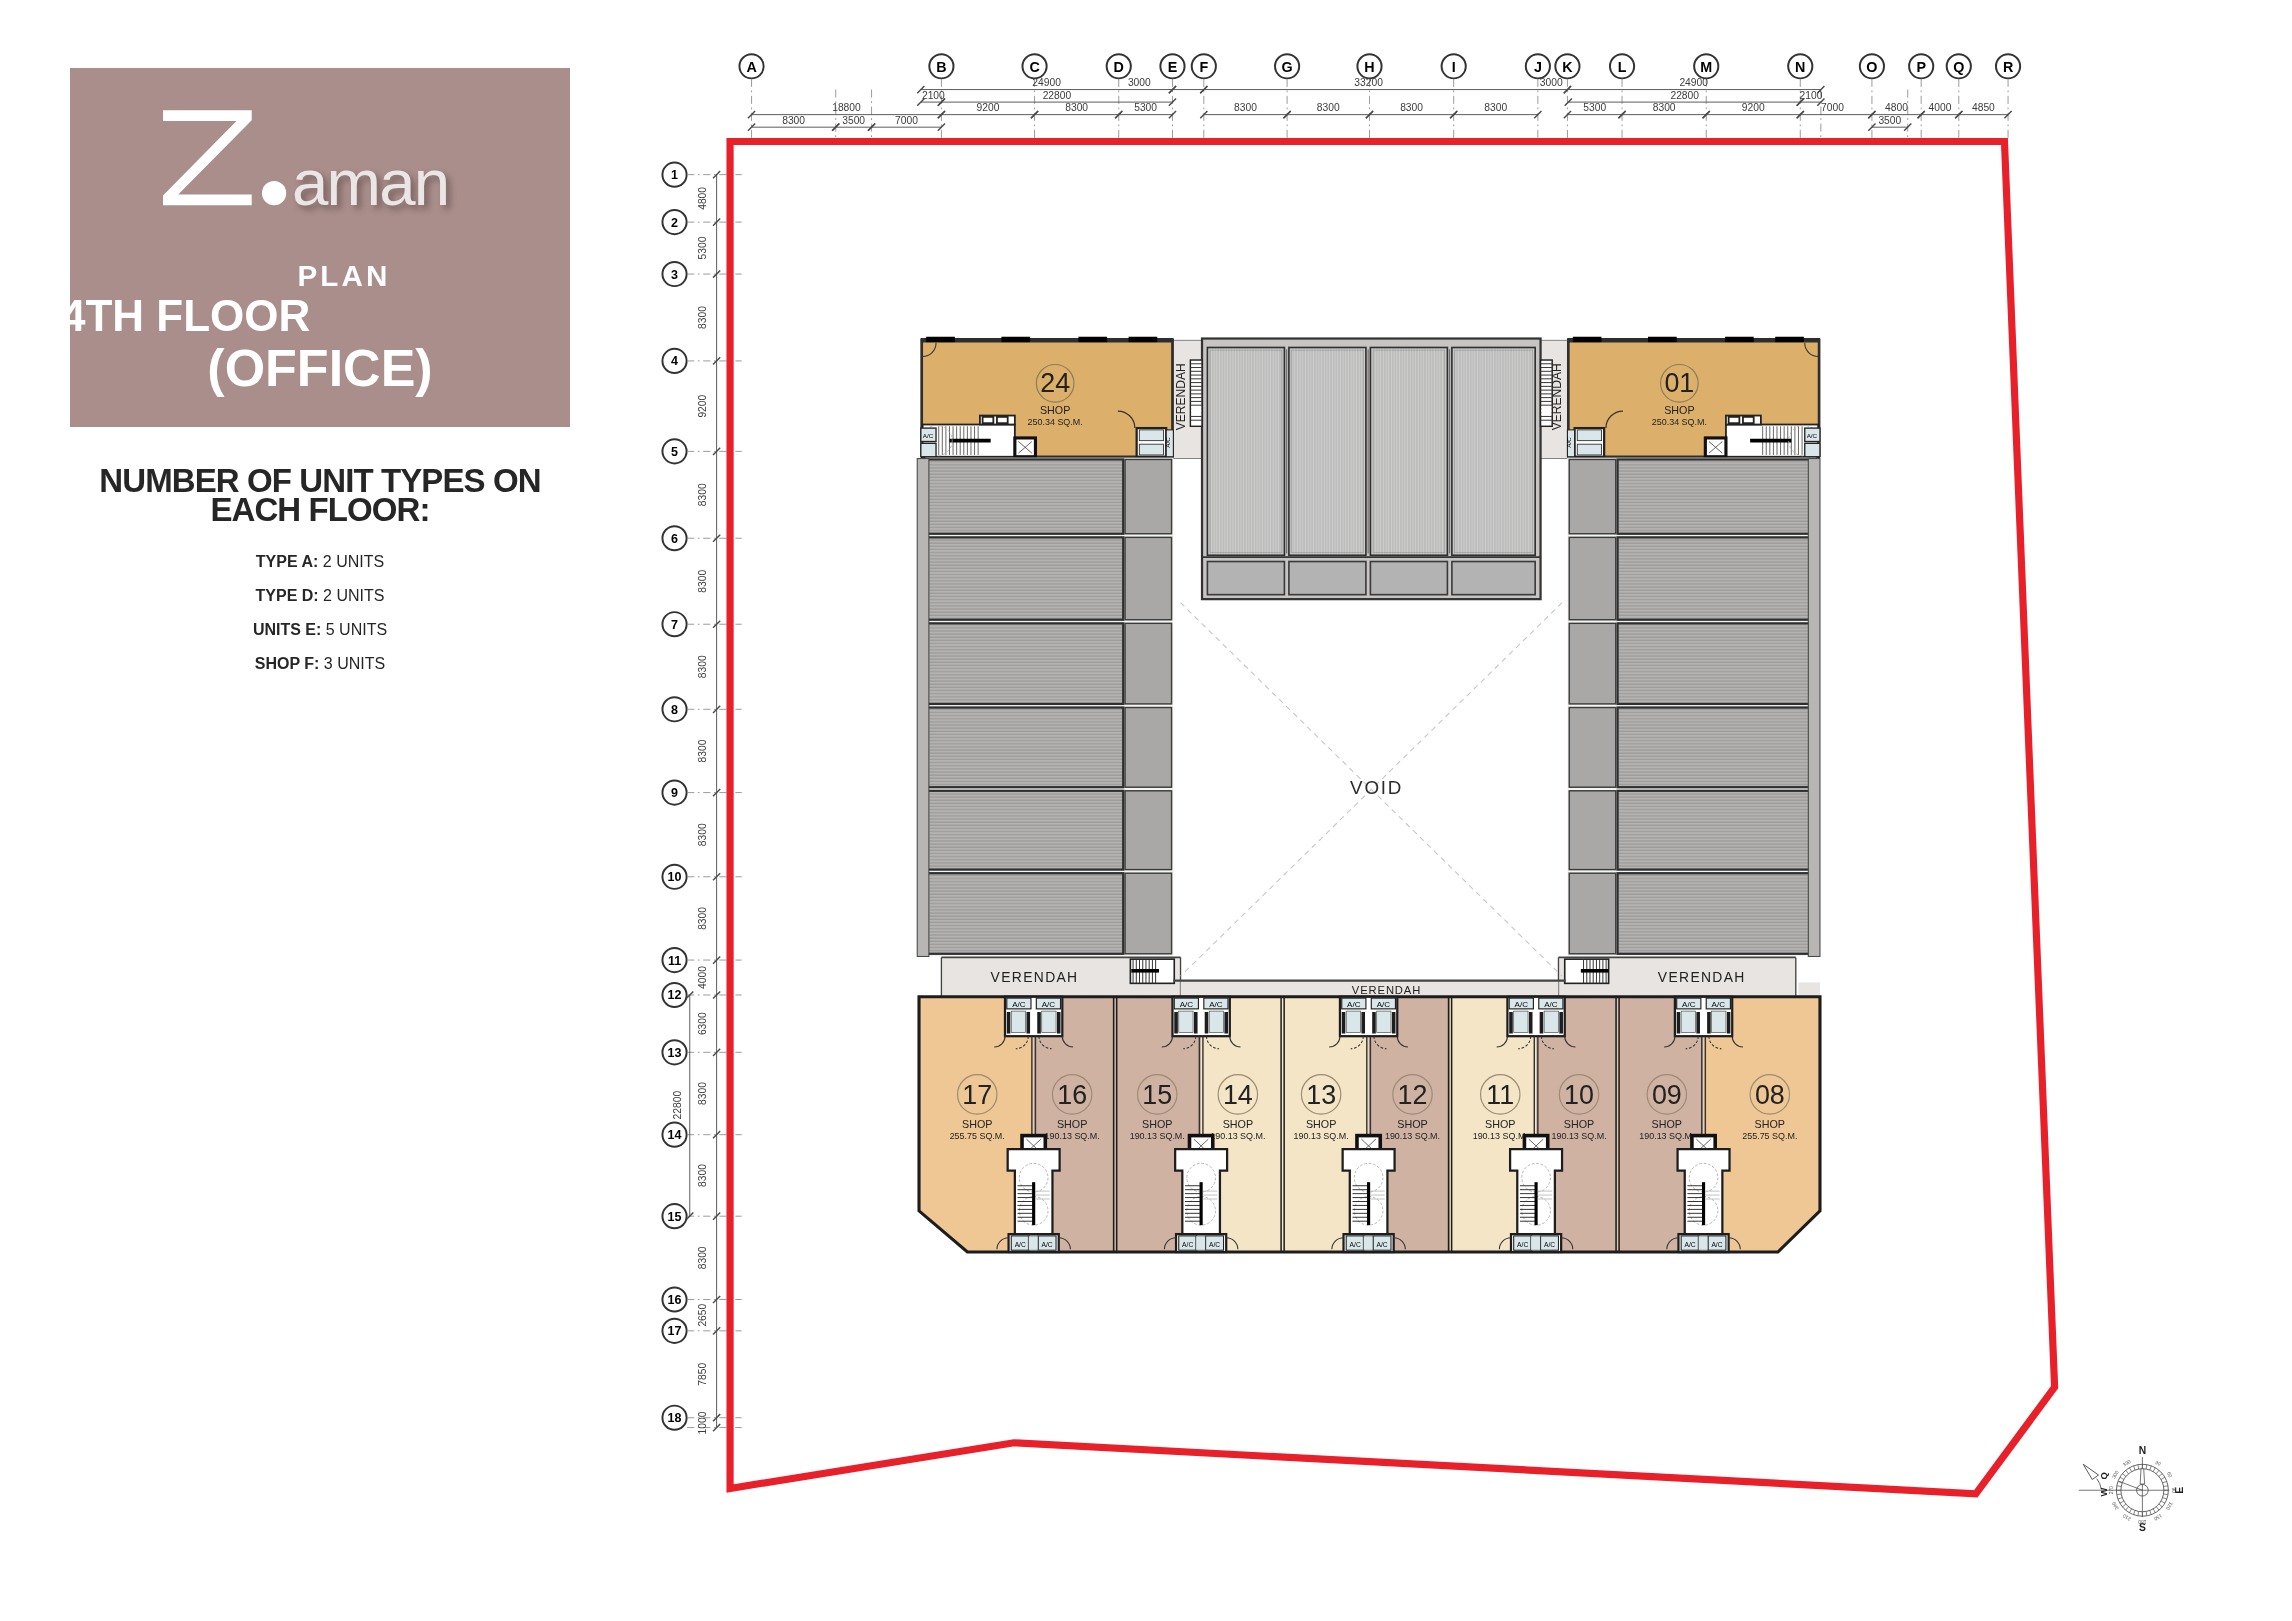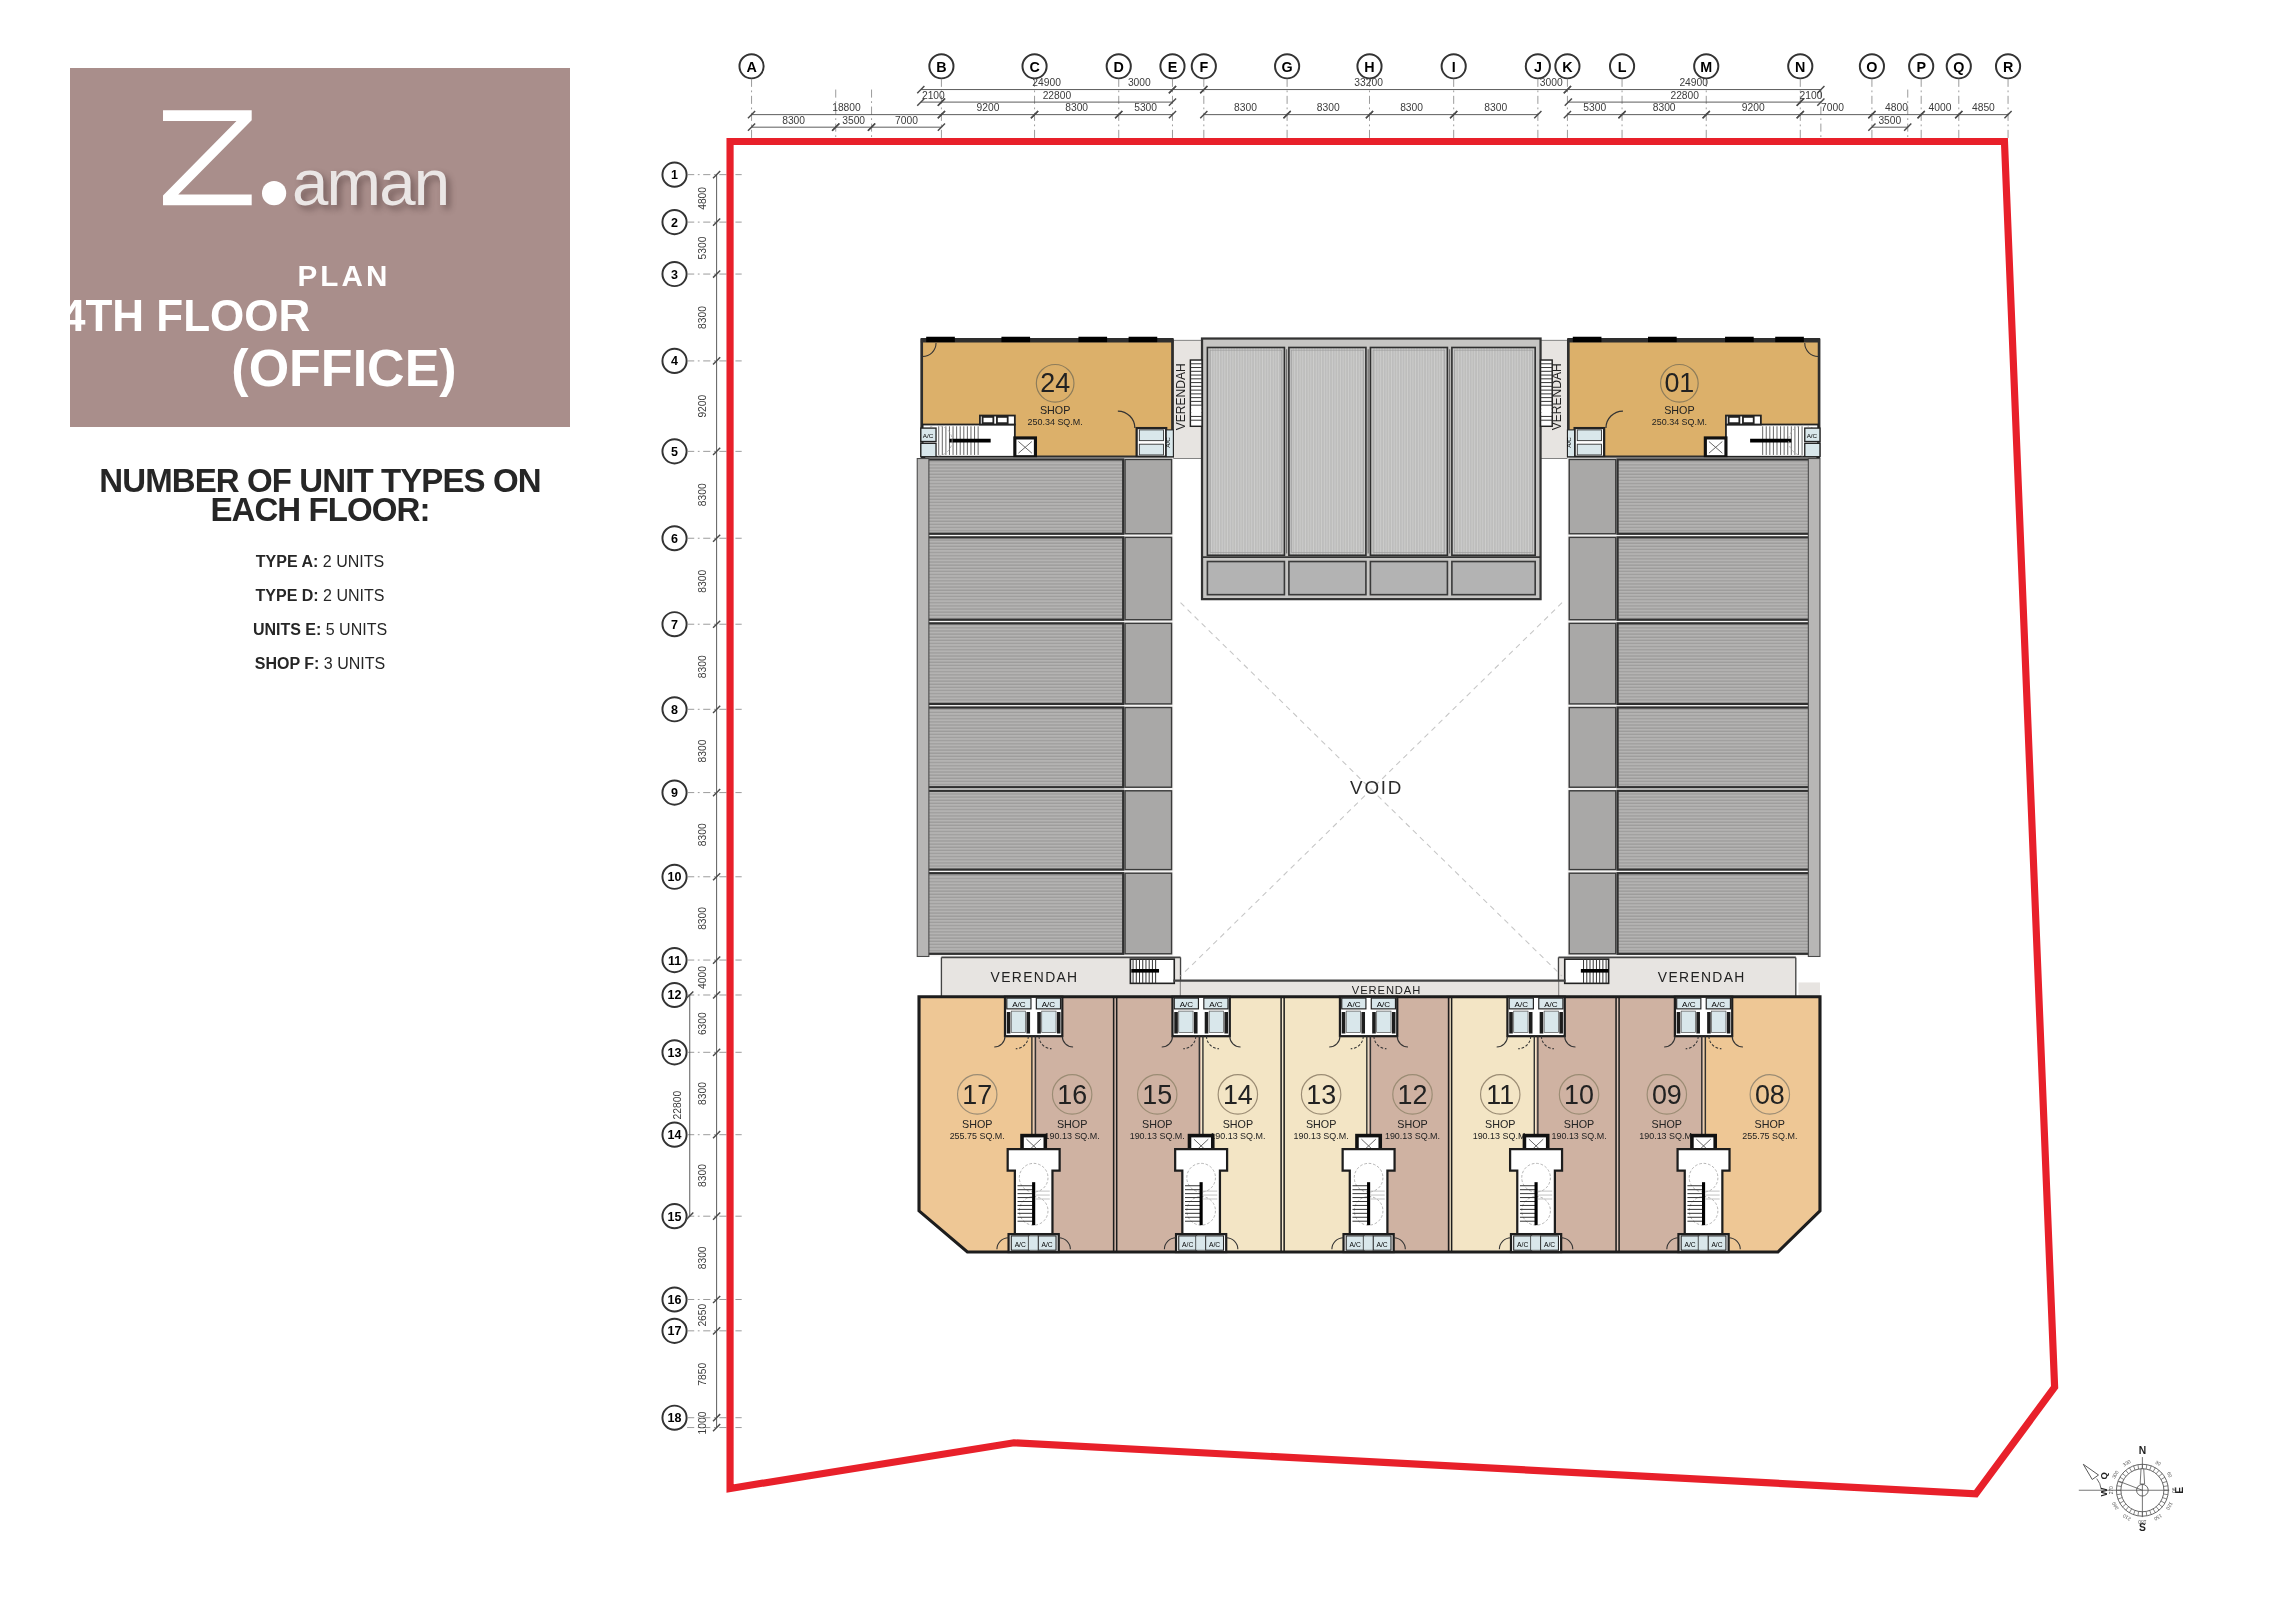--- a/index.html
+++ b/index.html
@@ -11,21 +11,21 @@
   <div style="position:absolute;left:70px;top:68px;width:500px;height:359px;background:#a98e8b;"></div>
 
   <svg style="position:absolute;left:0;top:0;" width="627" height="269" viewBox="0 0 700 300">
     <polygon points="182,123 281,123 281,134 199,217 281,217 281,229 182,229 182,218 264,135 182,135" fill="#fff"></polygon>
     <circle cx="306" cy="215.5" r="13.5" fill="#fff"></circle>
     <text x="326" y="229" font-size="73" fill="#eae6e5" letter-spacing="-2" style="text-shadow:4px 4px 6px rgba(60,40,40,.45);font-family:'Liberation Sans', sans-serif;">aman</text>
   </svg>
 
   <div style="position:absolute;left:70px;top:262px;width:500px;text-align:center;color:#fff;font-weight:bold;font-size:29.6px;letter-spacing:3.1px;line-height:27px;padding-left:48px;">PLAN</div>
   <div style="position:absolute;left:61px;top:288px;width:500px;text-align:left;color:#fff;font-weight:bold;font-size:44px;line-height:56px;">4TH FLOOR</div>
-  <div style="position:absolute;left:70px;top:340px;width:500px;text-align:center;color:#fff;font-weight:bold;font-size:52px;line-height:56px;margin-left:24px;">(OFFICE)</div>
+  <div style="position:absolute;left:70px;top:340px;width:500px;text-align:center;color:#fff;font-weight:bold;font-size:52px;line-height:56px;">(OFFICE)</div>
 
   <div style="position:absolute;left:52px;top:466px;width:536px;text-align:center;color:#262626;font-weight:bold;font-size:33px;letter-spacing:-0.9px;line-height:29px;">NUMBER OF UNIT TYPES ON<br>EACH FLOOR:</div>
 
   <div style="position:absolute;left:52px;top:545px;width:536px;text-align:center;color:#262626;font-size:16px;line-height:34px;"><b>TYPE A:</b> 2 UNITS<br><b>TYPE D:</b> 2 UNITS<br><b>UNITS E:</b> 5 UNITS<br><b>SHOP F:</b> 3 UNITS</div>
 
   <svg width="2293" height="1621" viewBox="0 0 2560 1810" style="position:absolute;left:0;top:0;">
     <defs>
       <pattern id="hatchH" width="4" height="3.5" patternUnits="userSpaceOnUse">
         <rect width="4" height="3.5" fill="#b4b3b2"></rect>
         <line x1="0" y1="1" x2="4" y2="1" stroke="#969594" stroke-width="1.1"></line>

